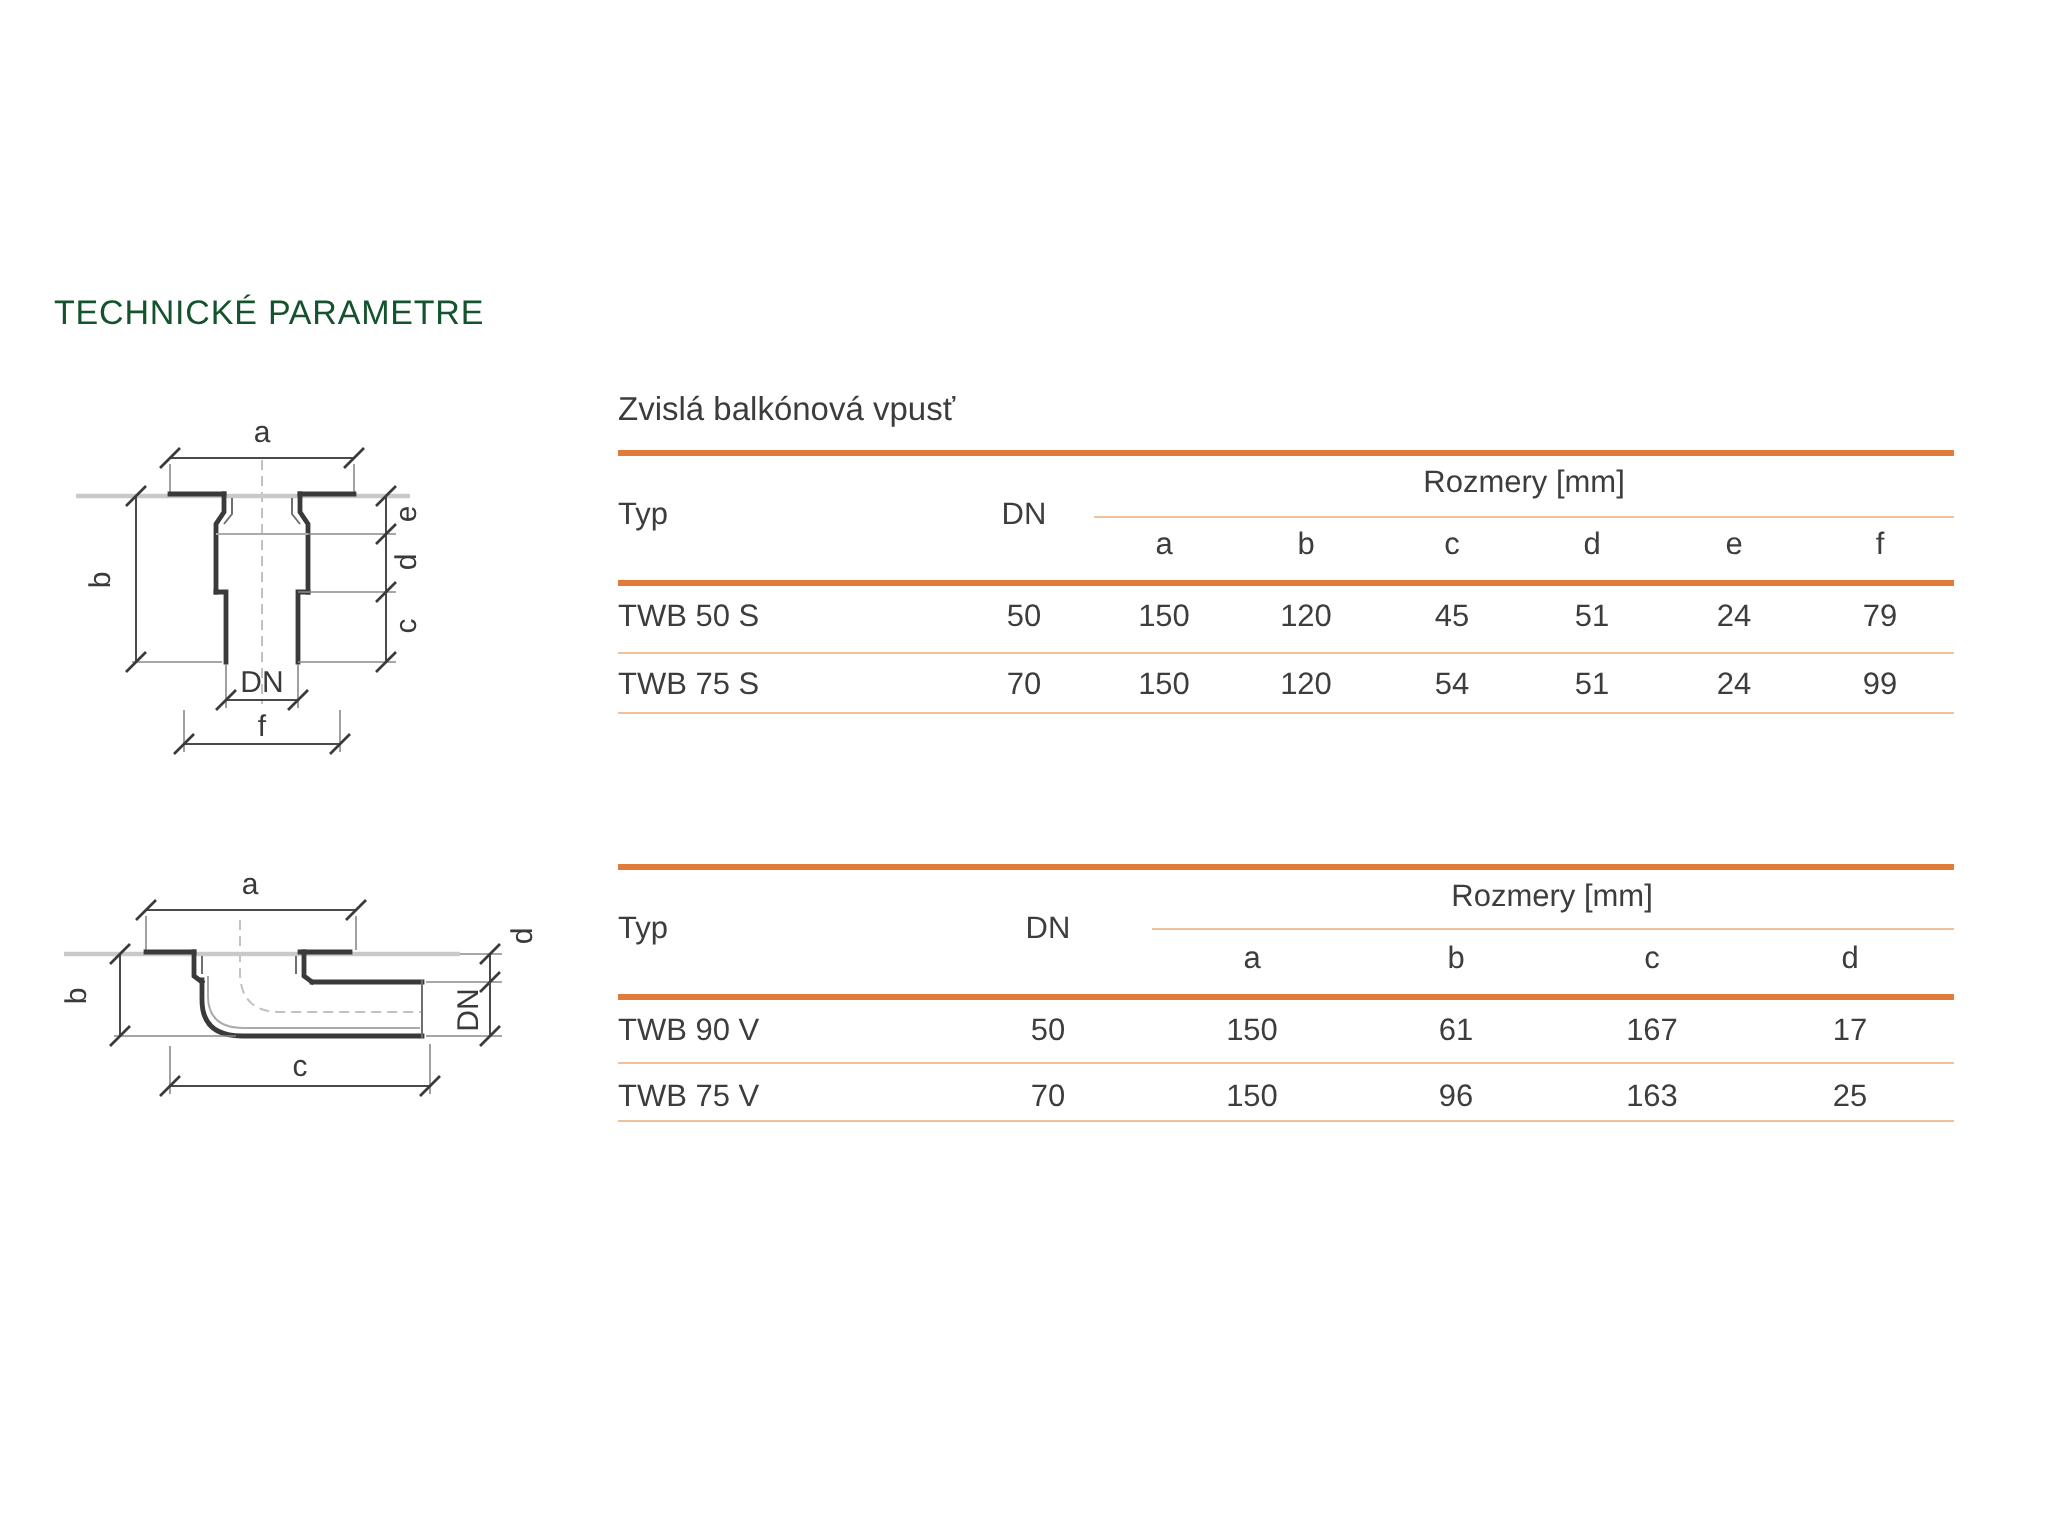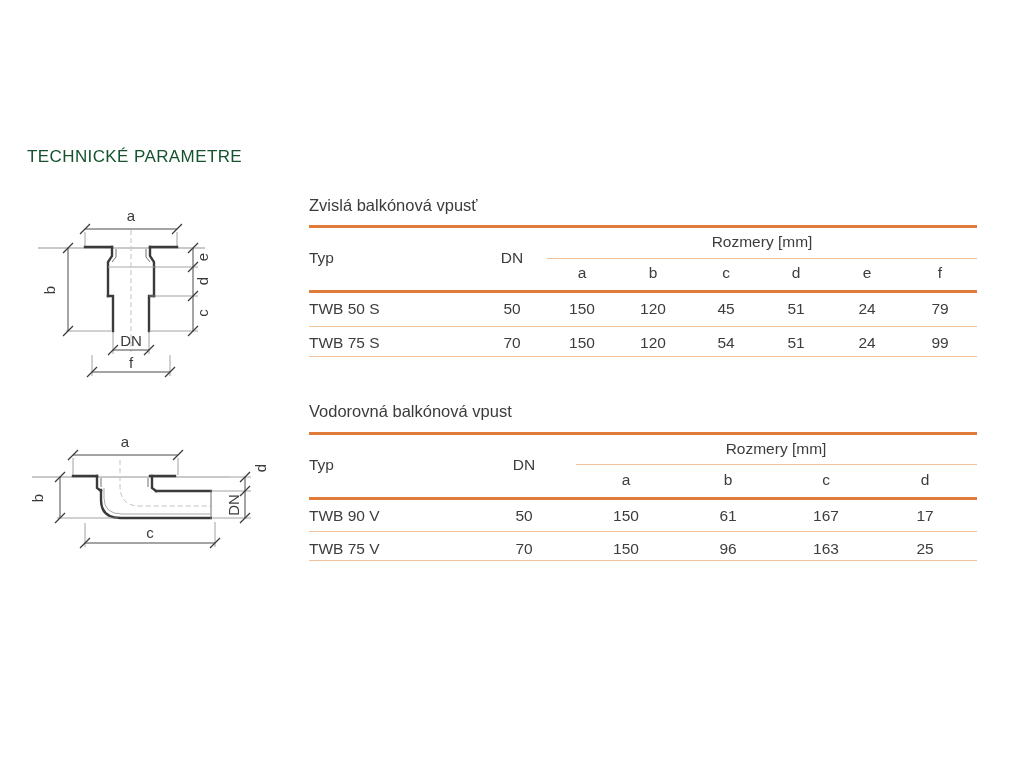--- a/index.html
+++ b/index.html
@@ -197,21 +197,20 @@
       <div class="cell c" style="left:344px;top:139px">120</div>
       <div class="cell c" style="left:417px;top:139px">54</div>
       <div class="cell c" style="left:487px;top:139px">51</div>
       <div class="cell c" style="left:558px;top:139px">24</div>
       <div class="cell c" style="left:631px;top:139px">99</div>
     </div>
     <div class="rule thin" style="top:160px"></div>
   </section>
 
   <section class="tbl tbl-2">
-    <div class="tbl-title">Vodorovná balkónová vpust</div>
     <div class="rule thick" style="top:30px"></div>
 
     <div class="cell" style="left:0;top:55px">Typ</div>
     <div class="cell c" style="left:215px;top:55px">DN</div>
     <div class="cell c" style="left:467px;top:39px">Rozmery [mm]</div>
     <div class="rule thin" style="top:62px;left:267px;width:401px"></div>
 
     <div class="cell c" style="left:317px;top:70px">a</div>
     <div class="cell c" style="left:419px;top:70px">b</div>
     <div class="cell c" style="left:517px;top:70px">c</div>

